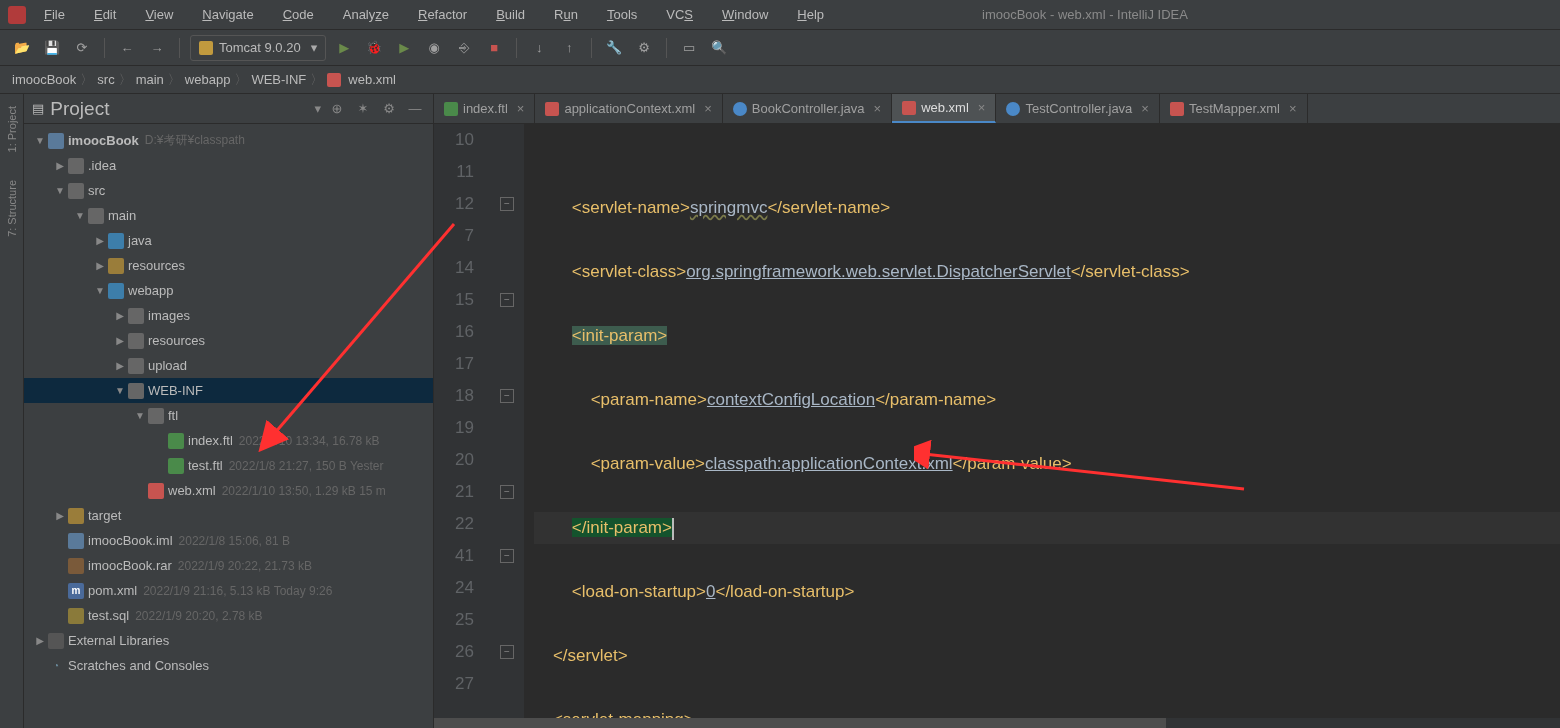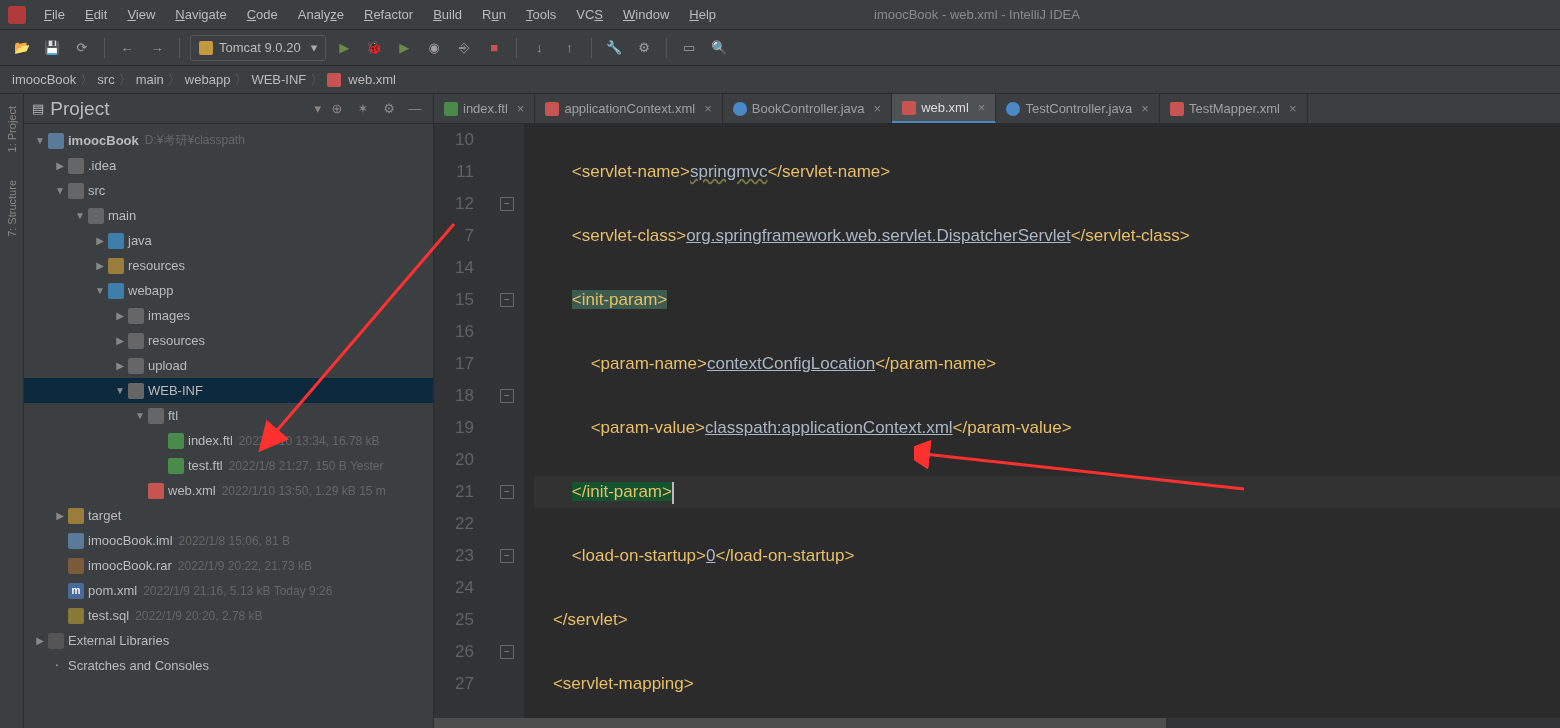--- a/index.html
+++ b/index.html
@@ -1,21 +1,21 @@
 <!DOCTYPE html>
 <html><head>
 <meta charset="utf-8">
 <style>
   * { margin: 0; padding: 0; box-sizing: border-box; font-family: "Segoe UI", Arial, sans-serif; }
   body { background: #3c3f41; color: #bbbbbb; font-size: 13px; width: 1560px; height: 728px; overflow: hidden; position: relative; }
   
   
   .titlebar { height: 30px; background: #3c3f41; display: flex; align-items: center; padding: 0 8px; border-bottom: 1px solid #2b2b2b; }
   .titlebar .logo { width: 18px; height: 18px; background: #b13b3b; border-radius: 3px; margin-right: 10px; }
-  .menu { display: flex; gap: 4px; }
+  .menu { display: flex; gap: 13px; }
   .menu span { padding: 3px 8px; cursor: pointer; color: #bbbbbb; }
   .menu span u { text-decoration: underline; }
   .window-title { margin-left: 150px; color: #8a8a8a; font-size: 13px; }
   
   
   .toolbar { height: 36px; background: #3c3f41; display: flex; align-items: center; padding: 0 10px; gap: 6px; border-bottom: 1px solid #2b2b2b; }
   .tb-btn { width: 24px; height: 24px; display: flex; align-items: center; justify-content: center; color: #a0a0a0; cursor: pointer; }
   .tb-sep { width: 1px; height: 20px; background: #555; margin: 0 4px; }
   .run-config { display: flex; align-items: center; height: 26px; padding: 0 8px; border: 1px solid #555; border-radius: 3px; gap: 6px; cursor: pointer; }
   .run-config .tomcat-ico { width: 14px; height: 14px; background: #c19a3e; border-radius: 2px; }
@@ -63,21 +63,21 @@
   .tabs { height: 30px; display: flex; background: #3c3f41; border-bottom: 1px solid #2b2b2b; }
   .tab { display: flex; align-items: center; padding: 0 10px; gap: 5px; border-right: 1px solid #2b2b2b; cursor: pointer; background: #3c3f41; color: #a0a0a0; font-size: 13px; }
   .tab.active { background: #4e5254; color: #ddd; border-bottom: 2px solid #4a88c7; }
   .tab .tico { width: 14px; height: 14px; border-radius: 2px; }
   .tab .close { color: #888; cursor: pointer; margin-left: 4px; }
   
   .code-area { flex: 1; display: flex; font-family: "Consolas", "Monaco", monospace; font-size: 17px; line-height: 32px; overflow: hidden; position: relative; }
   .gutter { width: 60px; background: #313335; color: #606366; text-align: right; padding: 0 20px 0 0; user-select: none; }
   .fold-gutter { width: 30px; background: #313335; position: relative; }
   .fold-mark { position: absolute; left: 6px; width: 14px; height: 14px; border: 1px solid #666; color: #888; font-size: 10px; display: flex; align-items: center; justify-content: center; cursor: pointer; }
-  .code { flex: 1; padding-left: 10px; white-space: pre; color: #a9b7c6; position: relative; }
+  .code { flex: 1; padding-left: 10px; white-space: pre; color: #a9b7c6; position: relative; margin-top: 36px; }
   .code .row { height: 32px; position: relative; }
   .code .row.hl { background: #323232; }
   .tag { color: #e8bf6a; }
   .txt { color: #a9b7c6; text-decoration: underline; }
   .close-tag { color: #e8bf6a; }
   .cursor { display: inline-block; width: 2px; height: 22px; background: #bbbbbb; vertical-align: middle; }
   
   
   .arrow-svg { position: absolute; pointer-events: none; }
   
@@ -324,21 +324,21 @@
         <div>7</div>
         <div>14</div>
         <div>15</div>
         <div>16</div>
         <div>17</div>
         <div>18</div>
         <div>19</div>
         <div>20</div>
         <div>21</div>
         <div>22</div>
-        <div>23</div>
+        <div>41</div>
         <div>24</div>
         <div>25</div>
         <div>26</div>
         <div>27</div>
       </div>
       <div class="fold-gutter">
         <div class="fold-mark" style="top:73px">−</div>
         <div class="fold-mark" style="top:169px">−</div>
         <div class="fold-mark" style="top:265px">−</div>
         <div class="fold-mark" style="top:361px">−</div>

